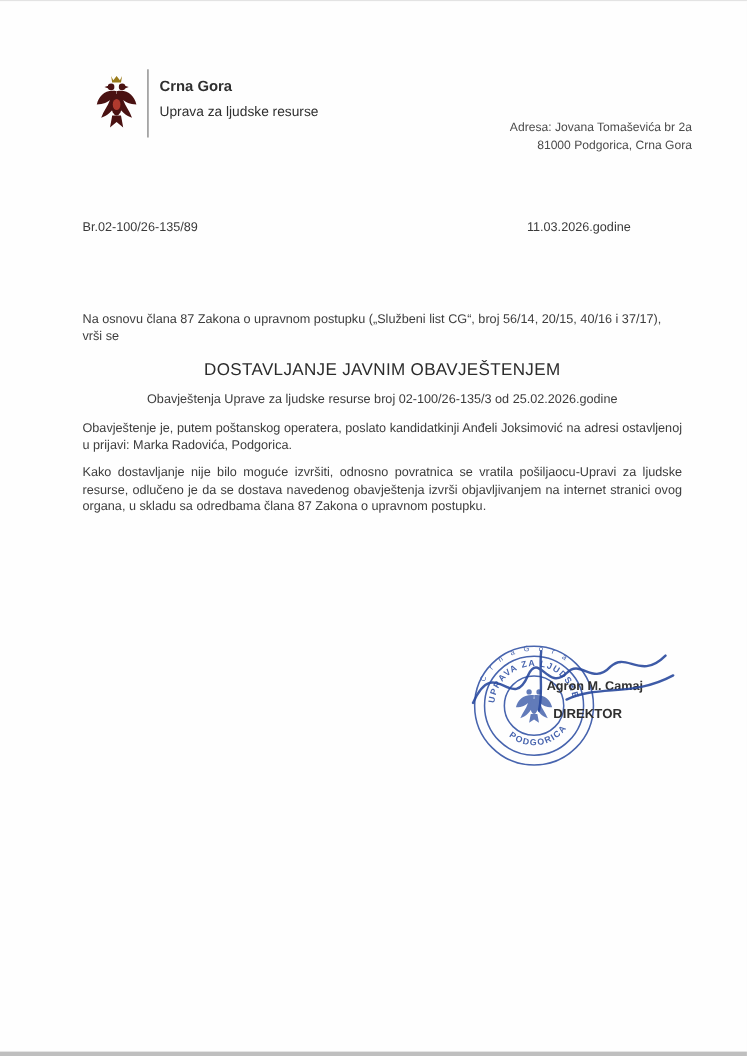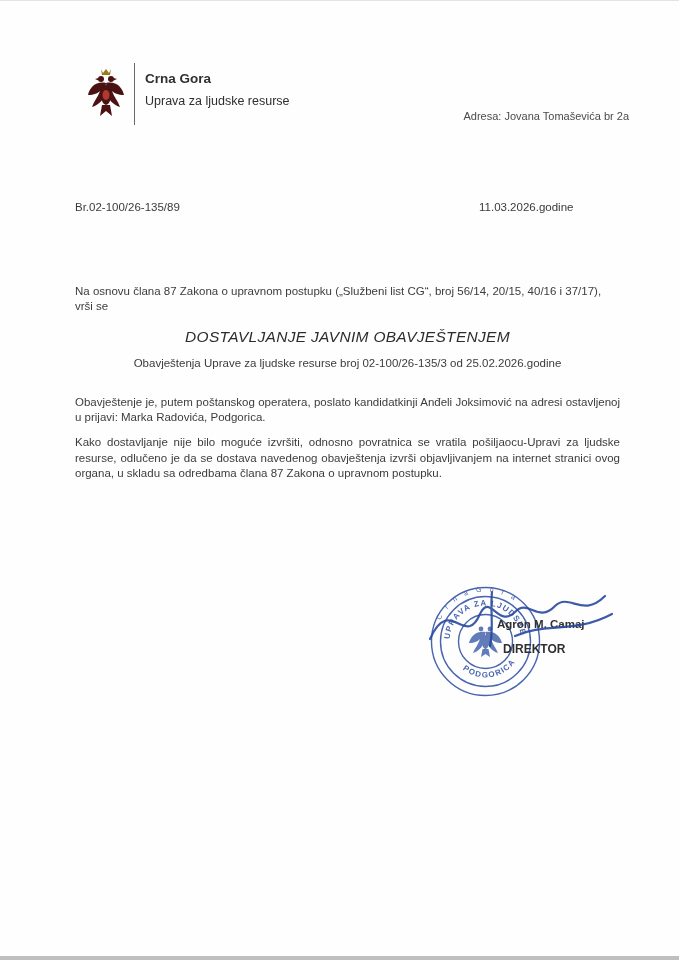--- a/index.html
+++ b/index.html
@@ -34,23 +34,23 @@
   .ref-date   { position: absolute; left: 479px; top: 200px; font-size: 11.5px; color: #3a3a3a; }
 
   
   .doc-body {
     position: absolute; left: 75px; top: 283px; width: 545px;
     font-size: 11.5px; line-height: 15.3px; color: #3c3c3c;
   }
   .intro { margin-bottom: 12px; }
   .doc-title {
     text-align: center; font-size: 15.5px; letter-spacing: 0.3px;
-    color: #2c2c2c; margin-bottom: 9px; line-height: 20px; font-style: italic;
+    color: #2c2c2c; margin-bottom: 9px; line-height: 20px;
   }
-  .doc-subtitle { text-align: center; font-size: 11.5px; margin-bottom: 24px; }
+  .doc-subtitle { text-align: center; font-size: 11.5px; margin-bottom: 12px; }
   .para { text-align: justify; margin-bottom: 10px; }
 
   
   .stamp-svg { position: absolute; left: 408px; top: 563px; width: 155px; height: 155px; opacity: 0.88; z-index: 1; }
   .sig-name  { position: absolute; left: 497px; top: 617px; font-size: 11.5px; font-weight: bold; color: #303030; z-index: 2; }
   .sig-title { position: absolute; left: 503px; top: 641px; font-size: 12px; font-weight: bold; color: #303030; z-index: 2; }
   .signature-svg { position: absolute; left: 420px; top: 583px; width: 205px; height: 78px; z-index: 3; }
 
   .stamp-ring-text { font-family: "Liberation Sans", sans-serif; font-size: 8px; letter-spacing: 1.2px; font-weight: bold; }
   .stamp-outer-text { font-family: "Liberation Sans", sans-serif; font-size: 7px; letter-spacing: 3px; }
@@ -75,20 +75,21 @@
       </g>
       <ellipse cx="20" cy="29" rx="3.5" ry="5" fill="#b03a2e"></ellipse>
     </svg>
   </div>
   <div class="header-vline"></div>
   <div class="org-country">Crna Gora</div>
   <div class="org-name">Uprava za ljudske resurse</div>
 
   <div class="address-block">
     <div>Adresa: Jovana Tomaševića br 2a</div>
+    <div>81000 Podgorica, Crna Gora</div>
   </div>
 
   <div class="ref-number">Br.02-100/26-135/89</div>
   <div class="ref-date">11.03.2026.godine</div>
 
   <div class="doc-body">
     <div class="intro">Na osnovu člana 87 Zakona o upravnom postupku („Službeni list CG“, broj 56/14, 20/15, 40/16 i 37/17), vrši se</div>
     <div class="doc-title">DOSTAVLJANJE JAVNIM OBAVJEŠTENJEM</div>
     <div class="doc-subtitle">Obavještenja Uprave za ljudske resurse broj 02-100/26-135/3  od 25.02.2026.godine</div>
     <div class="para">Obavještenje je, putem poštanskog operatera, poslato kandidatkinji Anđeli Joksimović na adresi ostavljenoj u prijavi: Marka Radovića, Podgorica.</div>

